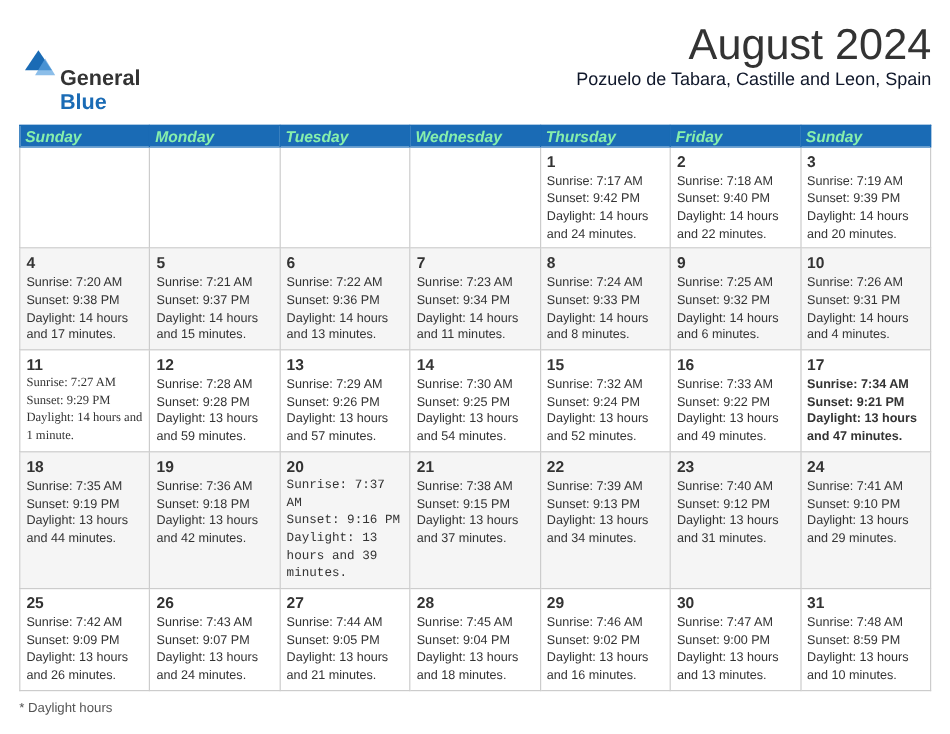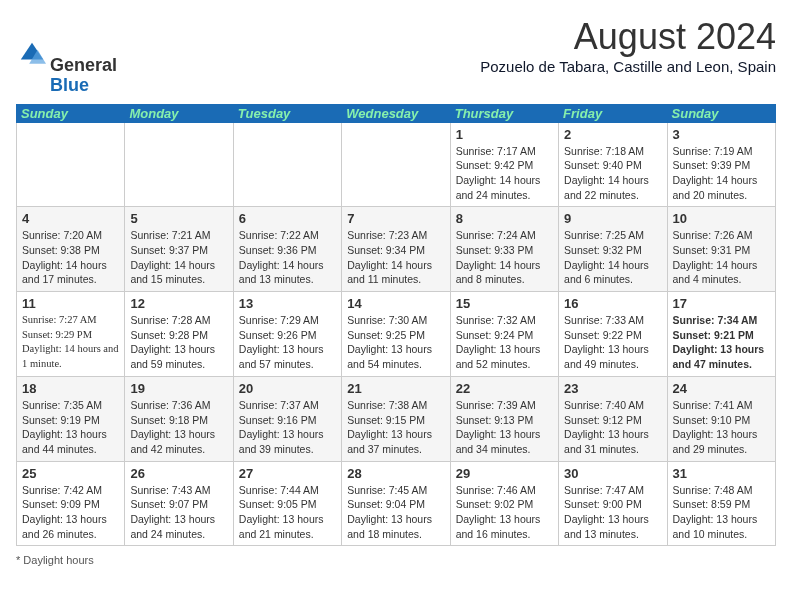--- a/index.html
+++ b/index.html
@@ -249,21 +249,21 @@
 Daylight: 13 hours and 44 minutes.</div>
         </td>
         <td>
           <span class="day-number">19</span>
           <div class="day-info" style="white-space: pre-line;">Sunrise: 7:36 AM
 Sunset: 9:18 PM
 Daylight: 13 hours and 42 minutes.</div>
         </td>
         <td>
           <span class="day-number">20</span>
-          <div class="day-info" style="white-space: pre-line;">Sunrise: 7:37 AM
+          <div class="day-info" style="white-space: pre-line; font-family: Liberation Mono, monospace;">Sunrise: 7:37 AM
 Sunset: 9:16 PM
 Daylight: 13 hours and 39 minutes.</div>
         </td>
         <td>
           <span class="day-number">21</span>
           <div class="day-info" style="white-space: pre-line;">Sunrise: 7:38 AM
 Sunset: 9:15 PM
 Daylight: 13 hours and 37 minutes.</div>
         </td>
         <td>

